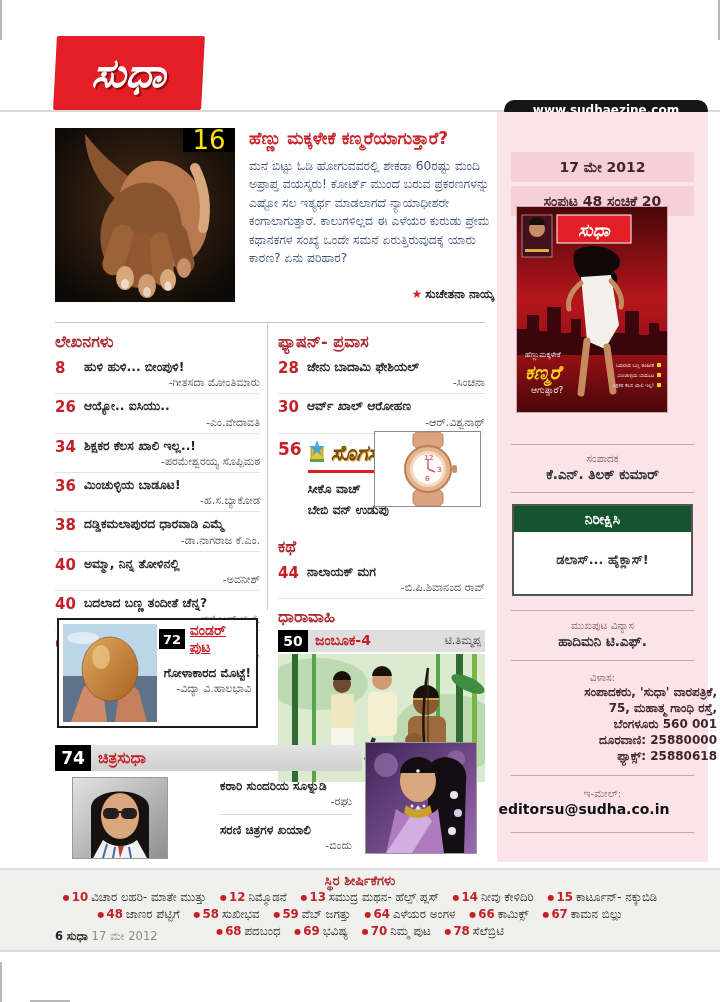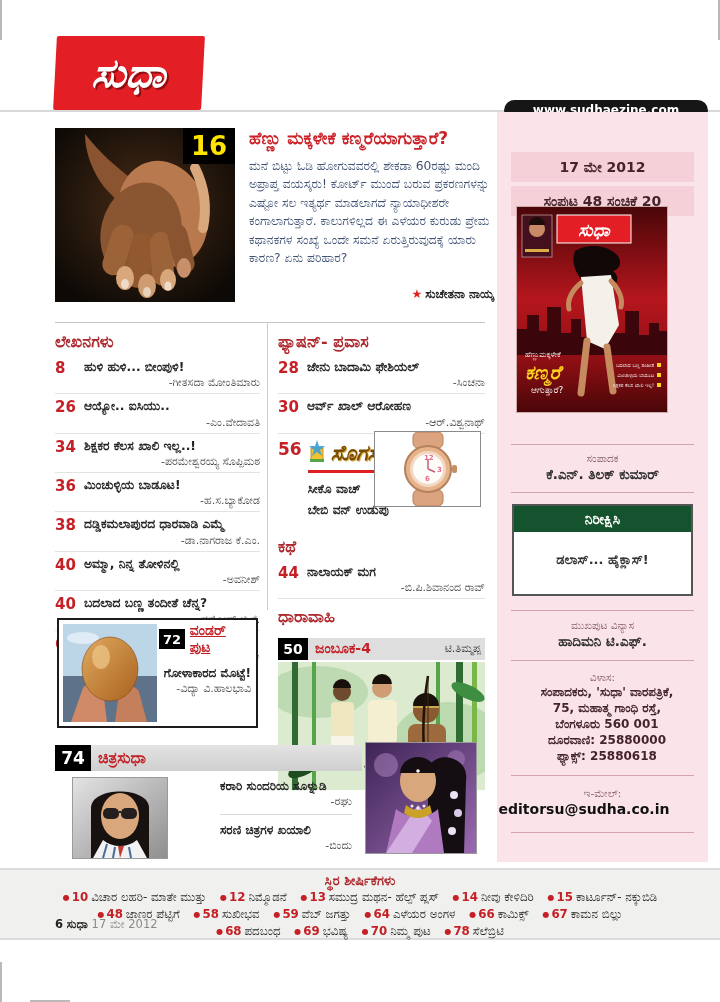--- a/index.html
+++ b/index.html
@@ -14,22 +14,22 @@
   
   .logo{left:55px;top:36px;width:148px;height:74px;background:#e31e24;border-radius:2px;
         display:flex;align-items:center;justify-content:center;color:#fff;font-weight:bold;
         font-style:italic;font-size:40px;text-shadow:2px 2px 0 #8e0e12;transform:skewX(-3deg);}
   .rule-top{left:0;top:110px;width:720px;height:2px;background:#d8d8d8;}
   .web-pill{left:504px;top:100px;width:204px;height:21px;background:#161616;border-radius:11px;
             color:#fff;font-size:12px;font-weight:bold;text-align:center;line-height:21px;}
 
   
   .feature-photo{left:55px;top:128px;width:180px;height:174px;background:#0c0a07;}
-  .badge16{left:183px;top:128px;width:52px;height:36px;background:#000;color:#ffe400;
-           font-size:26px;font-weight:bold;display:flex;align-items:center;justify-content:center;}
+  .badge16{left:183px;top:128px;width:52px;height:24px;background:#000;color:#ffe400;
+           font-size:26px;font-weight:normal;display:flex;align-items:center;justify-content:center;}
   .f-title{left:249px;top:128px;width:250px;color:#cb2127;font-weight:bold;font-size:17px;line-height:1.2;}
   .f-body{left:249px;top:157px;width:245px;color:#3e5173;font-size:12.3px;line-height:1.5;font-weight:500;}
   .f-byline{left:249px;top:287px;width:245px;text-align:right;font-size:12px;font-weight:bold;color:#222;}
   .f-byline .star{color:#e02020;margin-right:3px;}
 
   
   .cols-rule{left:55px;top:322px;width:430px;height:1px;background:#c6c6c6;}
   .col-div{left:267px;top:322px;width:1px;height:288px;background:#cccccc;}
   .col{position:absolute;top:330px;}
   .col-left{left:55px;width:205px;}
@@ -43,21 +43,21 @@
   .toc-author{font-size:11px;color:#4a4a4a;text-align:right;margin-top:1px;}
 
   
   .style-row{display:flex;align-items:flex-start;gap:6px;padding-top:6px;}
   .style-logo-wrap{position:relative;padding-bottom:5px;border-bottom:3px solid #e02020;}
   .style-logo{font-size:21px;font-weight:bold;font-style:italic;color:#7a4a00;
               text-shadow:1px 1px 0 #d9b24a;}
   .style-lines{font-size:12.3px;color:#252525;font-weight:600;line-height:1.7;margin-top:6px;}
   .watch-box{left:374px;top:431px;width:107px;height:76px;border:1px solid #8a8a8a;background:#fff;}
 
-  .serial-strip{display:flex;align-items:center;gap:7px;background:#dedede;height:22px;margin-top:12px;}
+  .serial-strip{display:flex;align-items:center;gap:7px;background:#dedede;height:22px;margin-top:4px;}
   .badge-sm{background:#000;color:#fff;font-weight:bold;font-size:14px;width:30px;height:22px;
             display:flex;align-items:center;justify-content:center;}
   .serial-title{color:#c42026;font-weight:bold;font-size:14px;flex:1;}
   .serial-author{font-size:11px;color:#333;padding-right:4px;}
 
   
   .wonder{left:57px;top:618px;width:201px;height:110px;border:2px solid #1c1c1c;background:#fff;padding:0;}
   .wonder-head{display:flex;align-items:center;gap:5px;justify-content:flex-end;}
   .wonder-title{color:#c42026;font-weight:bold;font-size:14px;text-decoration:underline;}
   .wonder-item{font-size:12px;color:#252525;font-weight:600;text-align:right;margin-top:10px;}
@@ -81,25 +81,25 @@
   .sb{position:absolute;}
   .issue-box{left:14px;width:183px;height:30px;background:#f6d0d8;color:#43242b;
              font-weight:bold;font-size:14px;display:flex;align-items:center;justify-content:center;}
   .sb-rule{left:14px;width:183px;height:1px;background:#d3a3ab;}
   .sb-label{left:0;width:211px;text-align:center;font-size:10.5px;color:#8a6067;}
   .sb-strong{left:0;width:211px;text-align:center;font-size:13.5px;font-weight:bold;color:#2d2d2d;}
   .expect-box{left:15px;width:181px;height:92px;border:2px solid #555;background:#fff;}
   .expect-head{height:26px;background:#14532d;color:#fff;font-weight:bold;font-size:14px;
                display:flex;align-items:center;justify-content:center;}
   .expect-body{text-align:center;font-size:13px;color:#333;font-weight:600;margin-top:20px;}
-  .addr{left:0;width:220px;text-align:center;font-size:12px;font-weight:600;color:#43242b;}
+  .addr{left:0;width:220px;text-align:right;font-size:12px;font-weight:600;color:#43242b;}
   .email-strong{left:0;width:174px;text-align:center;font-size:14px;font-weight:bold;color:#111;}
 
   
-  .regulars{left:0;top:868px;width:720px;height:72px;background:#f0f1ee;
+  .regulars{left:0;top:868px;width:720px;height:84px;background:#f0f1ee;
             border-top:2px solid #dcdcdc;border-bottom:2px solid #dcdcdc;}
   .reg-title{text-align:center;color:#ad272c;font-weight:bold;font-size:13px;margin-top:3px;}
   .reg-row{text-align:center;font-size:11.8px;color:#2b2b2b;line-height:16px;}
   .reg-item{margin:0 5px;white-space:nowrap;}
   .reg-bullet{color:#c42026;font-size:8px;vertical-align:1px;margin-right:2px;}
   .reg-num{color:#c42026;font-weight:bold;margin-right:3px;}
   .page-foot{position:absolute;left:55px;bottom:7px;font-size:11.5px;color:#8a8a8a;}
   .page-foot b{color:#222;}
 </style>
 </head>

